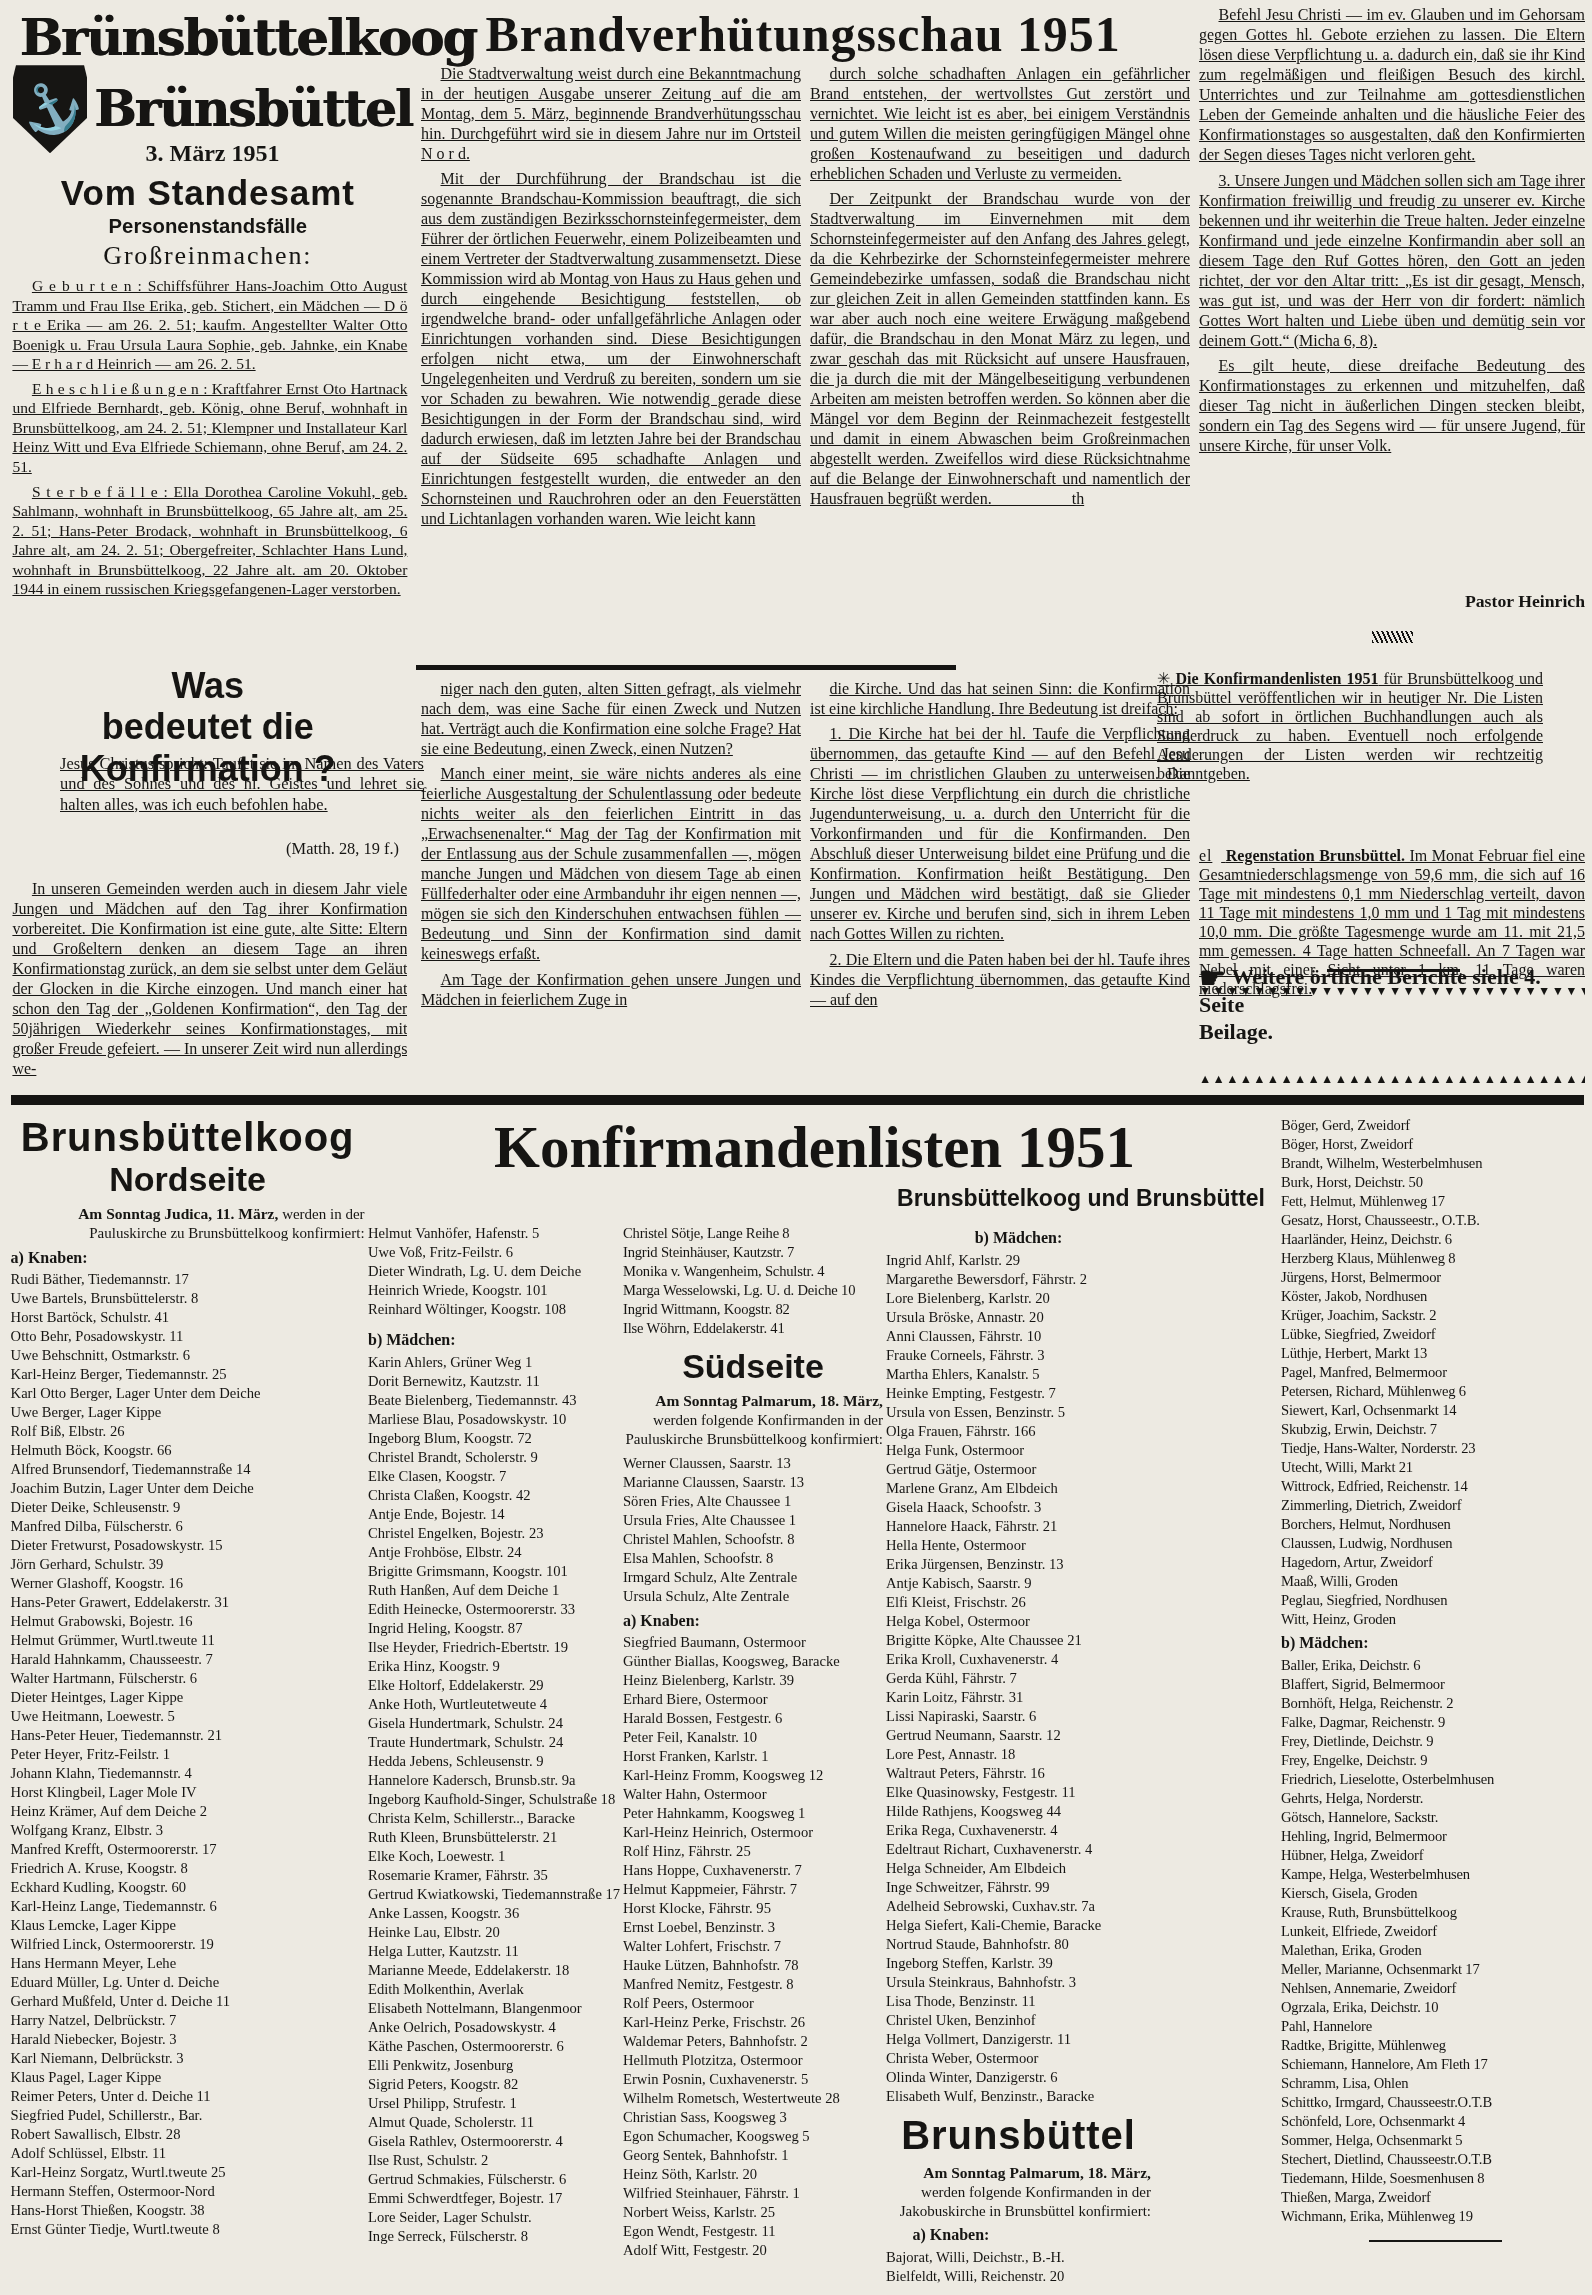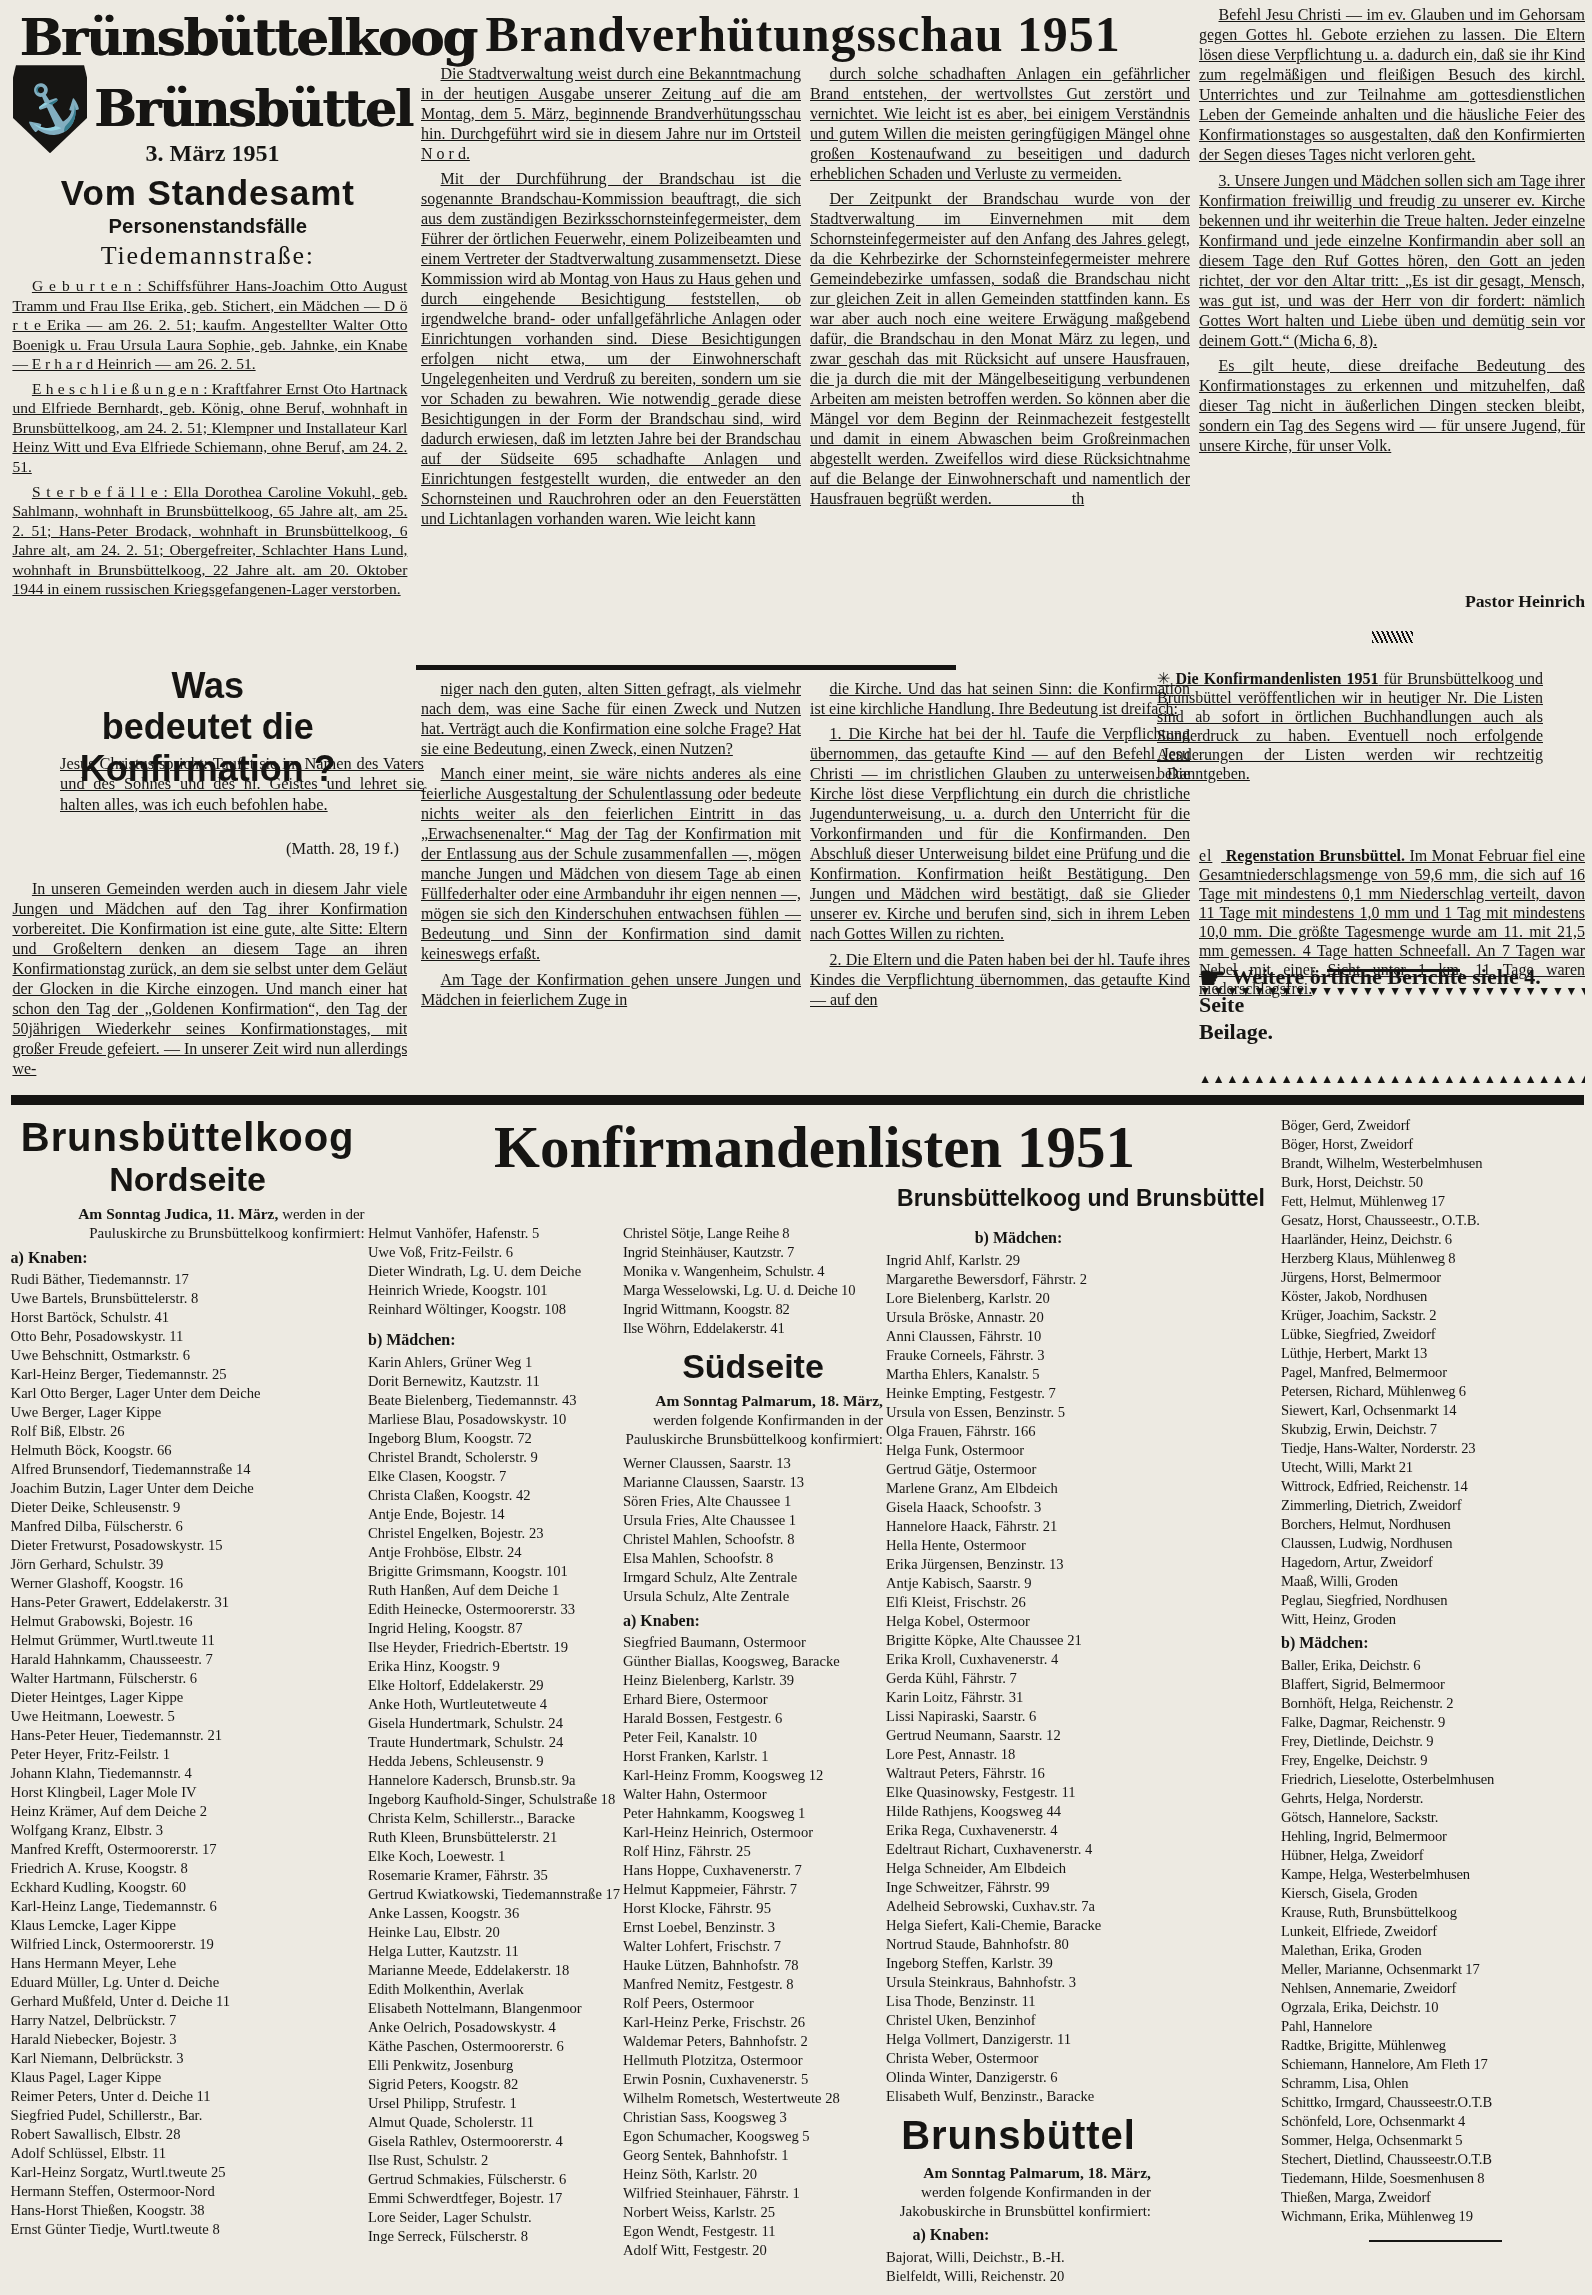--- a/index.html
+++ b/index.html
@@ -70,21 +70,21 @@
           <span>⚓</span>
         </span>
       <span class="mast-l2">Brünsbüttel</span>
       <span class="stripe right"></span>
     </div>
   </div>
   <div class="abs date" style="left:19.5px;top:140px;width:386px;">3. März 1951</div>
 
   <div class="abs sans h-standesamt" style="left:8.8px;top:173px;width:398px;">Vom Standesamt</div>
   <div class="abs sans h-sub" style="left:8.8px;top:215px;width:398px;">Personenstandsfälle</div>
-  <div class="abs h-place" style="left:8.8px;top:241px;width:398px;">Tiedemannstraße:</div>
+  <div class="abs h-place" style="left:8.8px;top:241px;width:398px;">Großreinmachen:</div>
   <div class="abs just body-sm" style="left:12.4px;top:276px;width:395px;">
       <p>G e b u r t e n :  Schiffsführer Hans-Joachim Otto August Tramm und Frau Ilse Erika, geb. Stichert, ein Mädchen — D ö r t e  Erika — am 26. 2. 51; kaufm. Angestellter Walter Otto Boenigk u. Frau Ursula Laura Sophie, geb. Jahnke, ein Knabe — E r h a r d  Heinrich — am 26. 2. 51.</p>
       <p>E h e s c h l i e ß u n g e n :  Kraftfahrer Ernst Oto Hartnack und Elfriede Bernhardt, geb. König, ohne Beruf, wohnhaft in Brunsbüttelkoog, am 24. 2. 51; Klempner und Installateur Karl Heinz Witt und Eva Elfriede Schiemann, ohne Beruf, am 24. 2. 51.</p>
       <p>S t e r b e f ä l l e :  Ella Dorothea Caroline Vokuhl, geb. Sahlmann, wohnhaft in Brunsbüttelkoog, 65 Jahre alt, am 25. 2. 51; Hans-Peter Brodack, wohnhaft in Brunsbüttelkoog, 6 Jahre alt, am 24. 2. 51; Obergefreiter, Schlachter Hans Lund, wohnhaft in Brunsbüttelkoog, 22 Jahre alt. am 20. Oktober 1944 in einem russischen Kriegsgefangenen-Lager verstorben.</p>
     </div>
 
   <div class="abs epi just" style="left:35px;top:754px;width:364px;">Jesus Christus spricht: Taufet sie im Namen des Vaters und des Sohnes und des hl. Geistes und lehret sie halten alles, was ich euch befohlen habe.</div>
   <div class="abs sans h-was" style="left:8.8px;top:665px;width:398px;">
     <div>Was</div>
     <div>bedeutet die Konfirmation ?</div>

